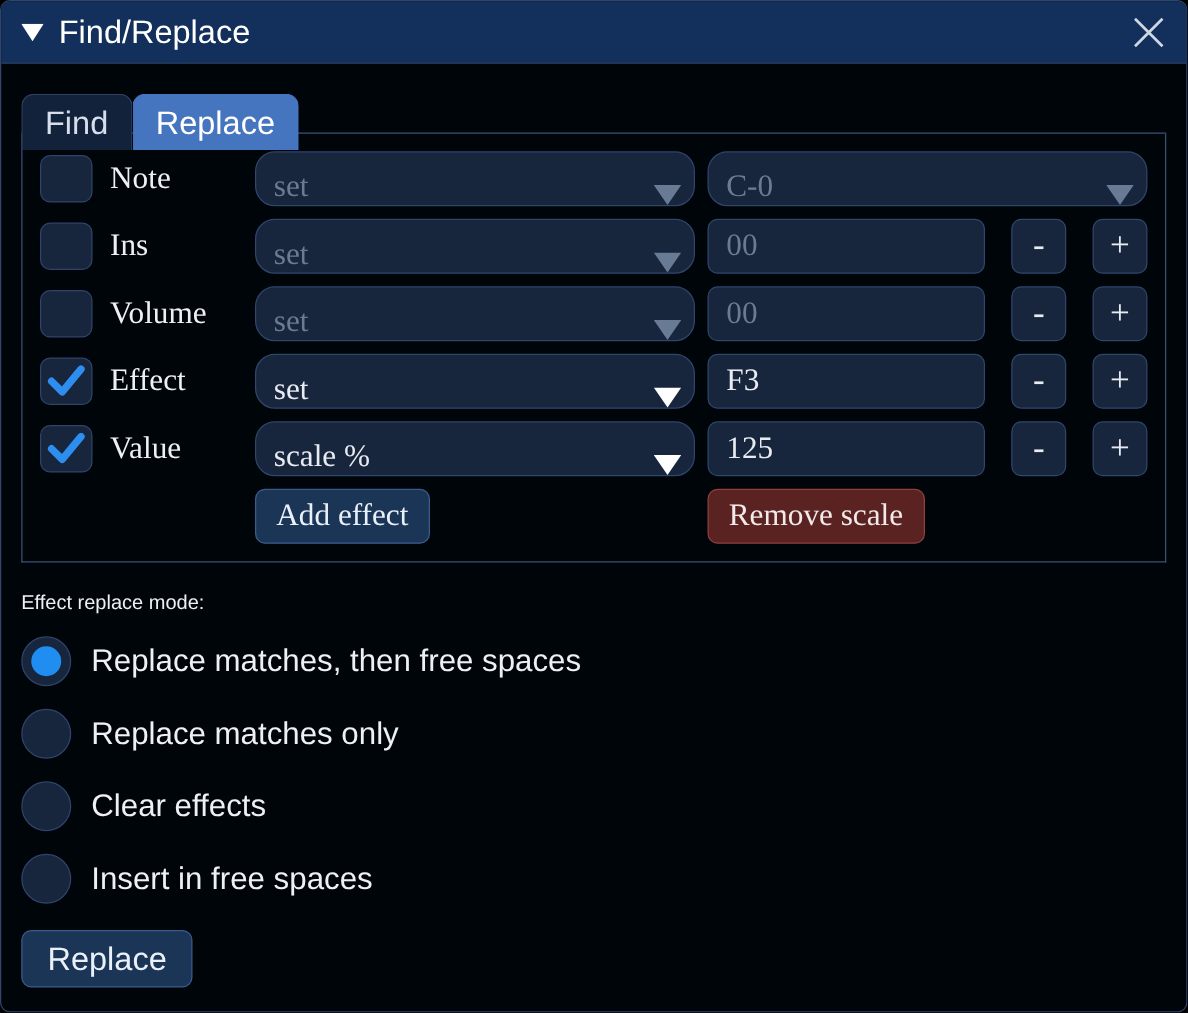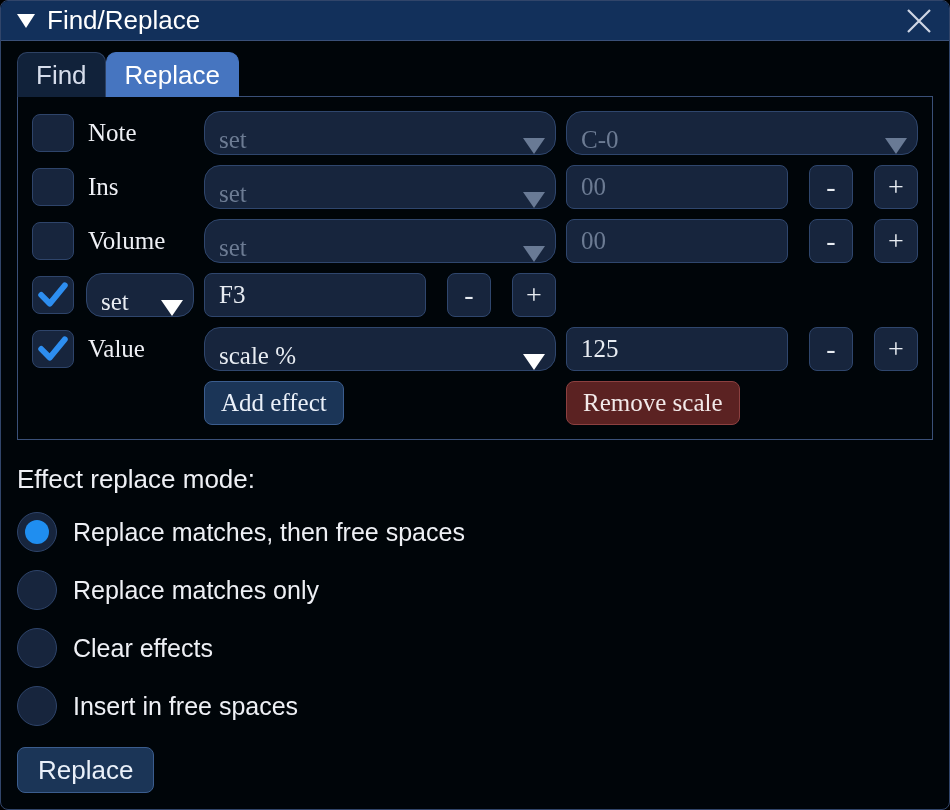--- a/index.html
+++ b/index.html
@@ -57,21 +57,21 @@
   }
   .tab {
     padding: 7px 18px 6px 18px;
     font-size: 26px;
     color: #c9d2e0;
     border: 1px solid transparent;
     border-bottom: none;
     border-radius: 10px 10px 0 0;
     cursor: pointer;
     position: relative;
-    top: 1px;
+    top: 14px;
     background: transparent;
   }
   .tab.inactive {
     background: #11223a;
     border-color: #2e4264;
     color: #d6ddeb;
   }
   .tab.active {
     background: #4675c0;
     color: #fff;
@@ -193,21 +193,21 @@
     color: #f2e9e9;
     font-size: 25px;
     cursor: pointer;
     justify-self: start;
   }
 
   
   .section-label {
     margin-top: 24px;
     color: #eef0f5;
-    font-size: 26px;
+    font-size: 16px;
   }
   .radios { margin-top: 8px; }
   .radio-row {
     display: flex;
     align-items: center;
     gap: 16px;
     padding: 9px 0;
   }
   .radio {
     width: 40px;
@@ -337,20 +337,21 @@
           <div class="step-btn">+</div>
         </div>
       </div>
 
       <div class="row">
         <div class="checkbox checked">
           <svg width="30" height="26" viewBox="0 0 28 24">
               <path d="M3 12 L11 20 L25 3" stroke="#2d8ef0" stroke-width="5.5" fill="none" stroke-linecap="round" stroke-linejoin="round"></path>
             </svg>
         </div>
+        <div class="row-label">Effect</div>
         <div class="select">
           <span class="sel-text">set</span>
           <span class="chev">
               <svg width="22" height="16" viewBox="0 0 22 16">
                 <polygon points="0,0 22,0 11,16" fill="#fff"></polygon>
               </svg>
             </span>
         </div>
         <div class="valcell">
           <div class="valinput">F3</div>

